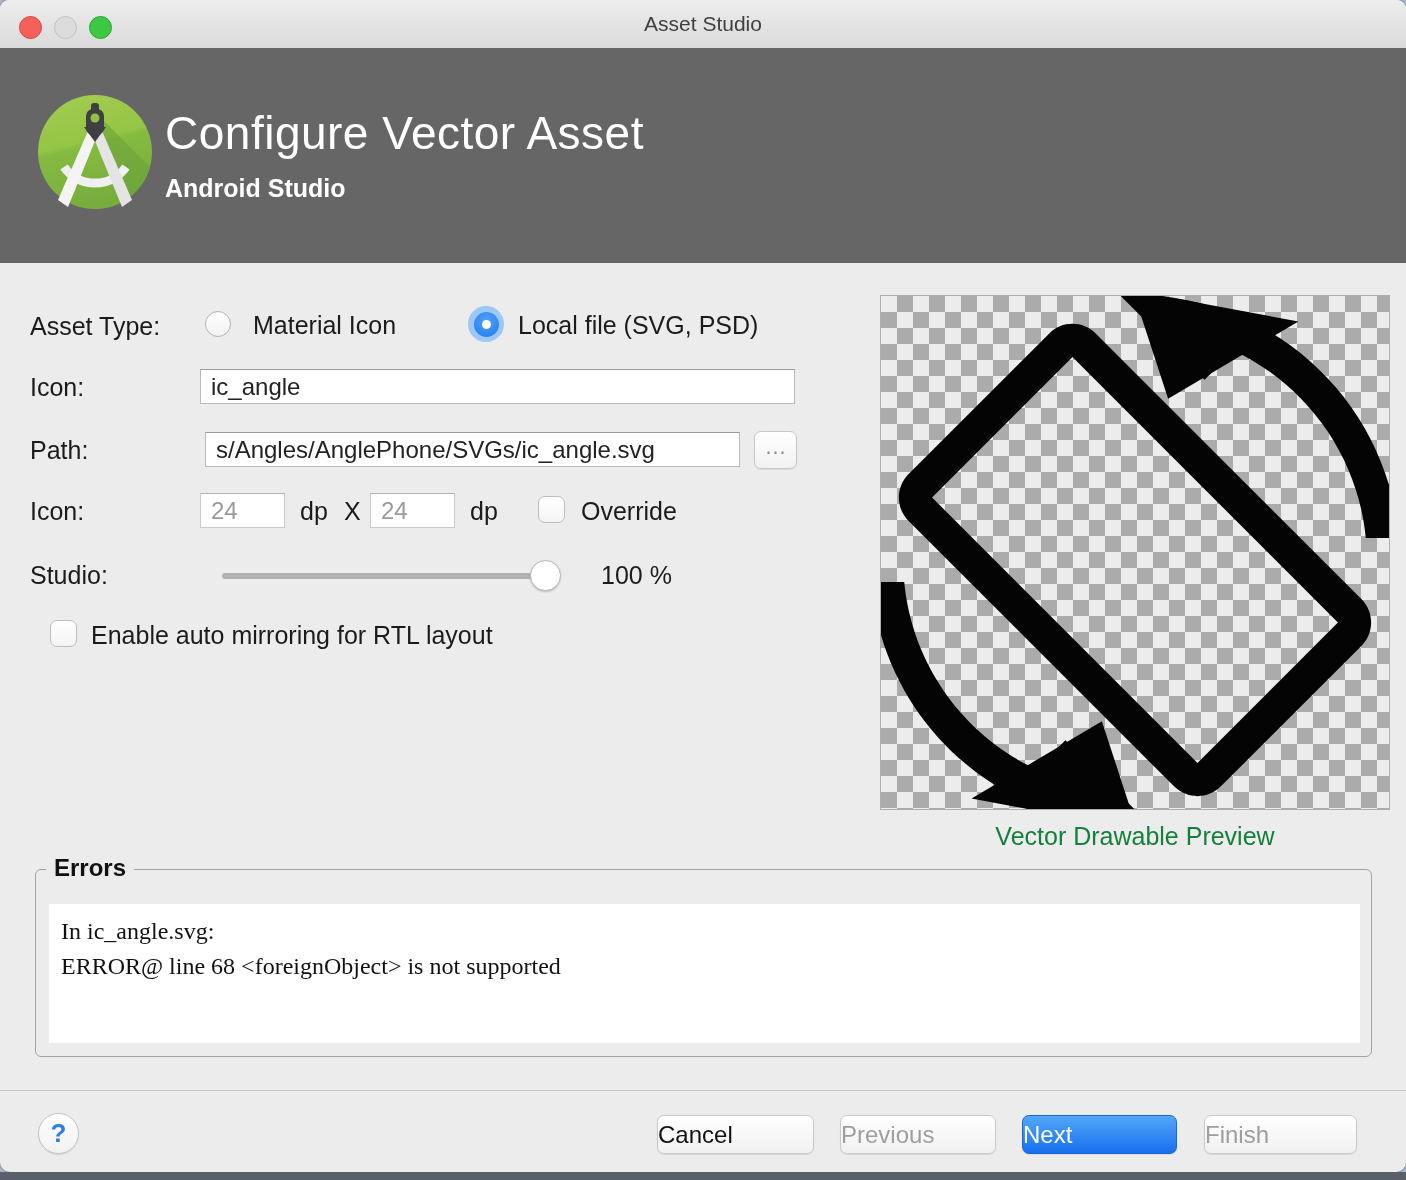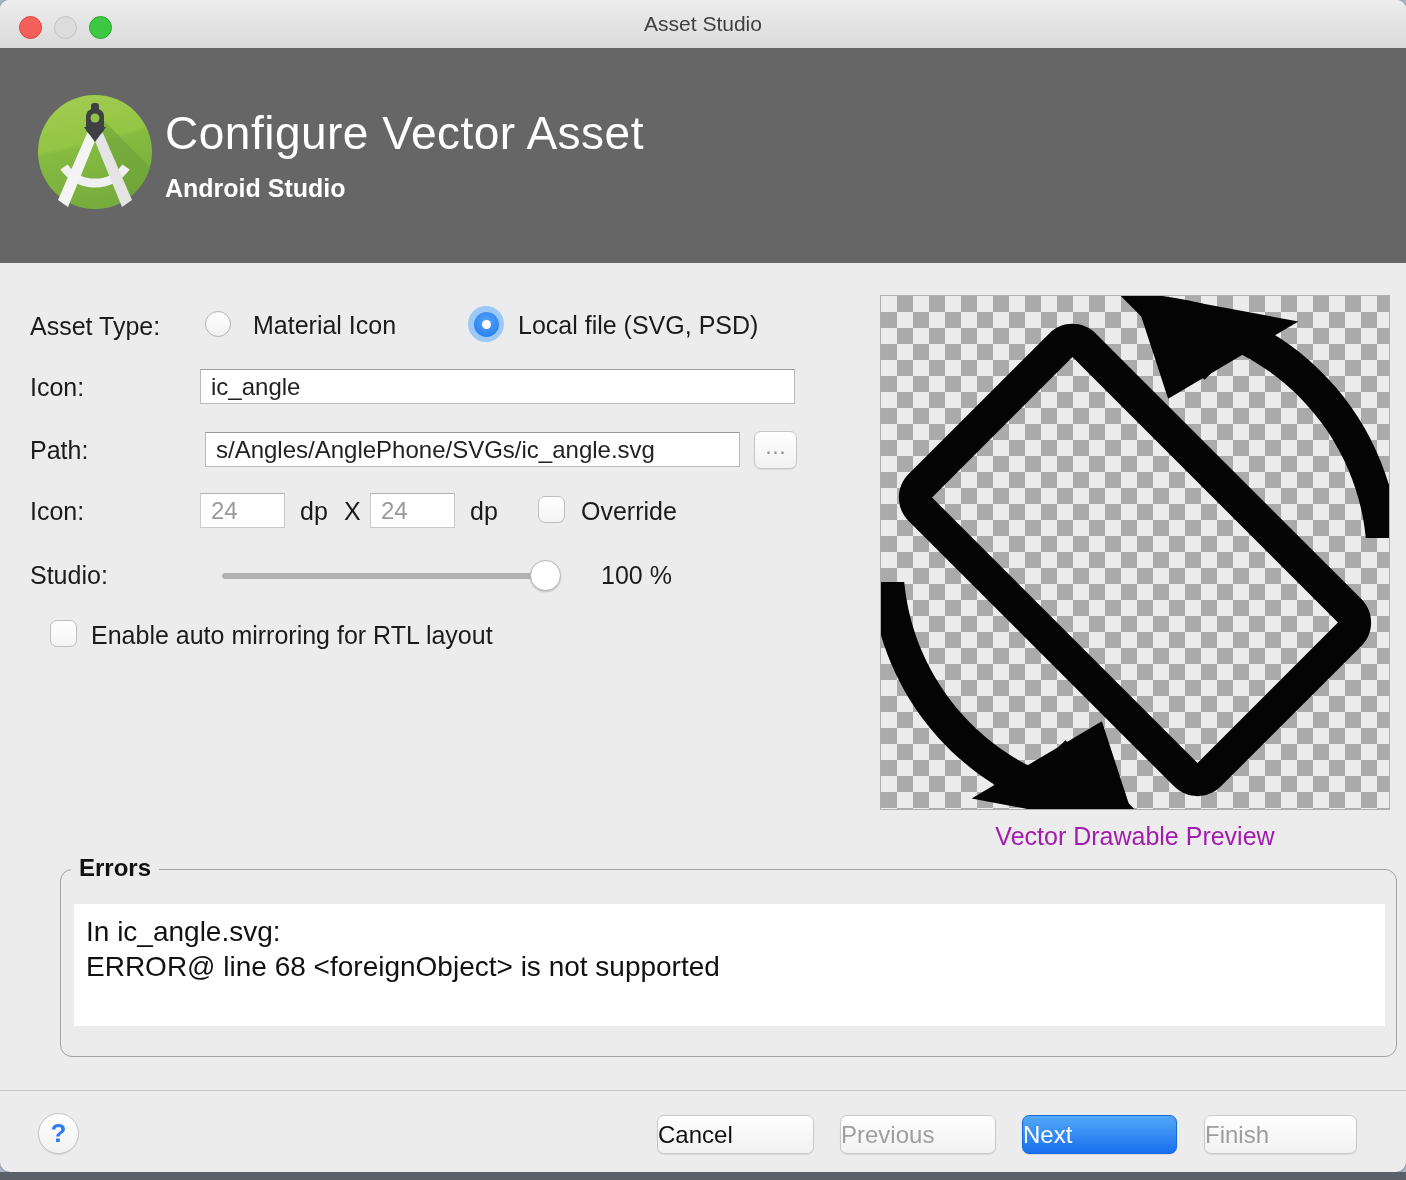--- a/index.html
+++ b/index.html
@@ -89,36 +89,36 @@
     border:1px solid #aeaeae; overflow:hidden;
     background-color:#ececec;
     background-image:
       linear-gradient(45deg,#ababab 25%,transparent 25%,transparent 75%,#ababab 75%),
       linear-gradient(45deg,#ababab 25%,transparent 25%,transparent 75%,#ababab 75%);
     background-size:32px 32px;
     background-position:0 0,16px 16px;
   }
   .preview-caption {
     position:absolute; left:880px; top:822px; width:510px;
-    text-align:center; font-size:25px; color:#a21caf;
+    text-align:center; font-size:25px; color:#15803d;
   }
 
   
   .errors-group {
     position:absolute; left:35px; top:869px; width:1337px; height:188px;
-    border:1px solid #a2a2a2; border-radius:12px;margin-left:25px;
+    border:1px solid #a2a2a2; border-radius:6px;
   }
   .errors-legend {
     position:absolute; left:10px; top:-16px; background:#ececec;
     padding:0 8px; font-size:24px; font-weight:700; color:#111;
   }
   .errors-panel {
-    position:absolute; left:13px; top:34px; width:1311px; height:122px;
+    position:absolute; left:13px; top:34px; width:1311px; height:139px;
     background:#fff; overflow:hidden;
-    font-family:Liberation Sans, sans-serif; font-size:28px; color:#111;
+    font-family:Liberation Serif, serif; font-size:24px; color:#111;
     line-height:35px; padding:10px 0 0 12px;
   }
 
   
   .separator { position:absolute; left:0; top:1090px; width:1406px; height:1px; background:#c3c3c3; }
   .help-btn {
     position:absolute; left:38px; top:1113px; width:41px; height:41px; border-radius:50%;
     background:linear-gradient(#ffffff,#f2f2f2); border:1px solid #c3c3c3;
     box-shadow:0 1px 1px rgba(0,0,0,.1);
     text-align:center; line-height:39px; font-size:26px; font-weight:700; color:#2e7df0;

